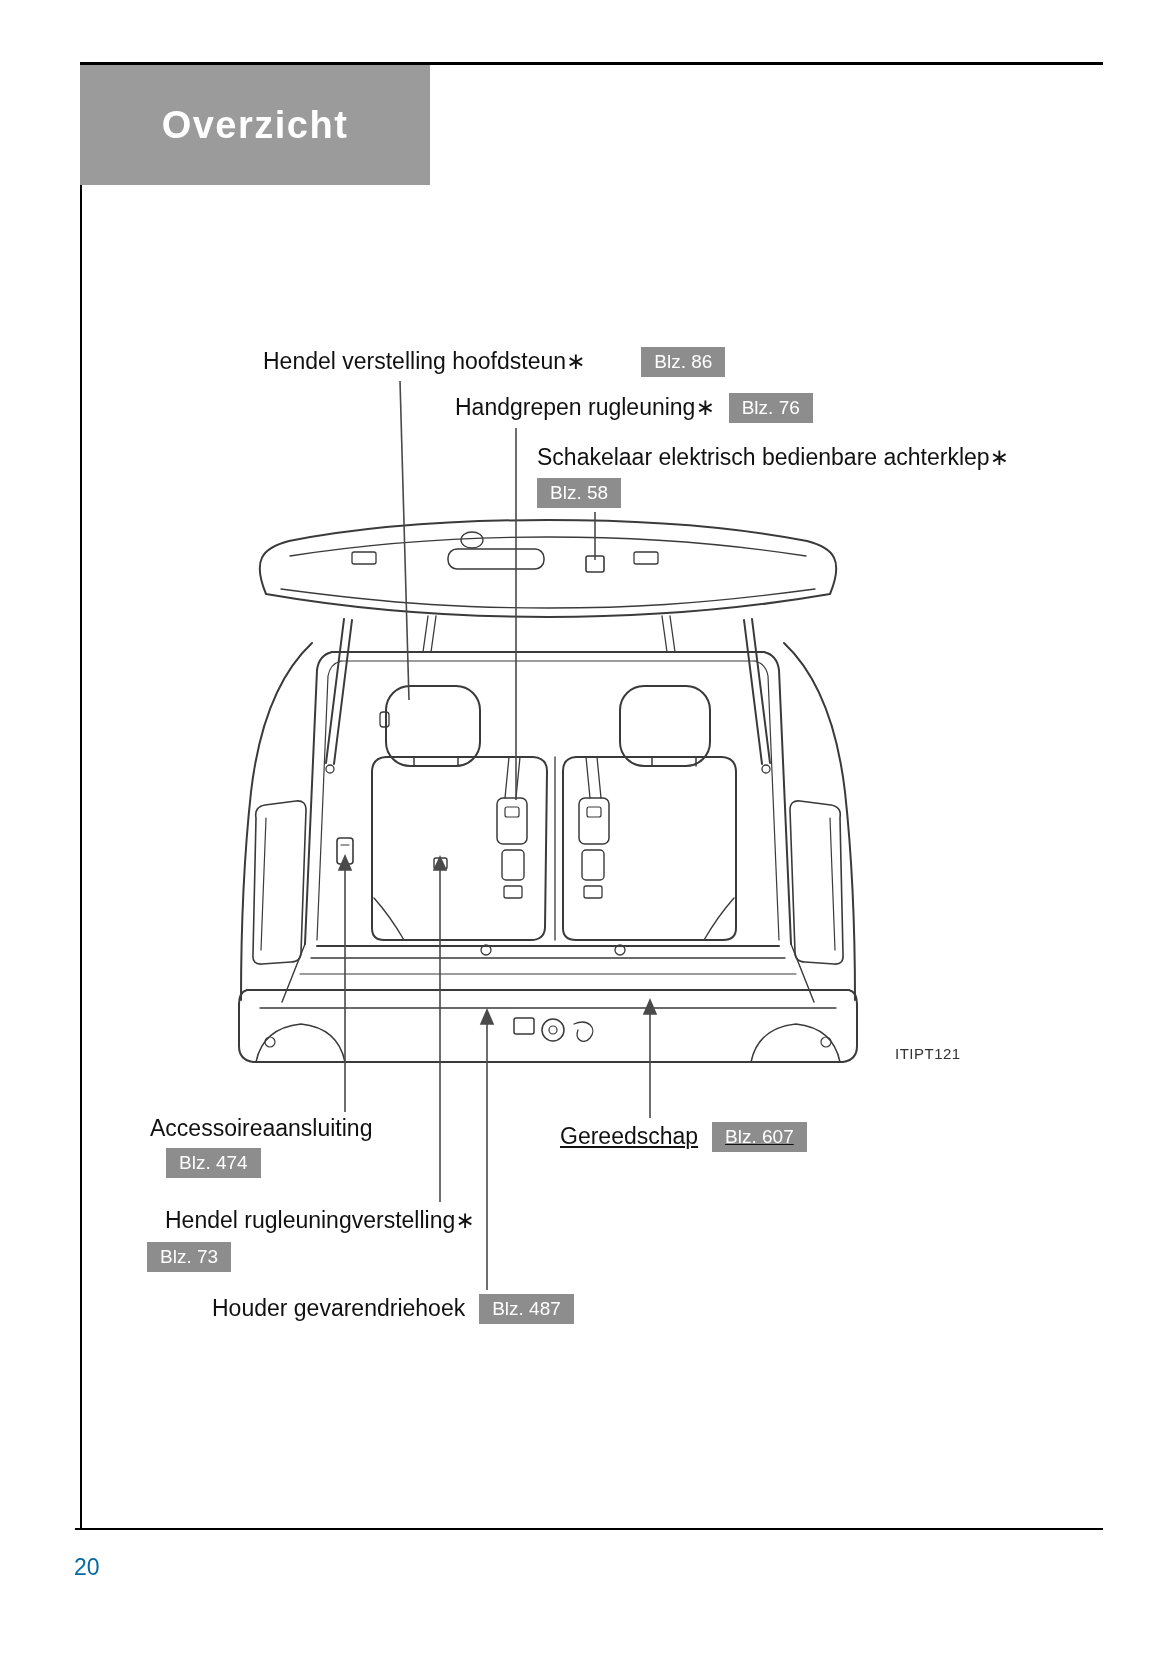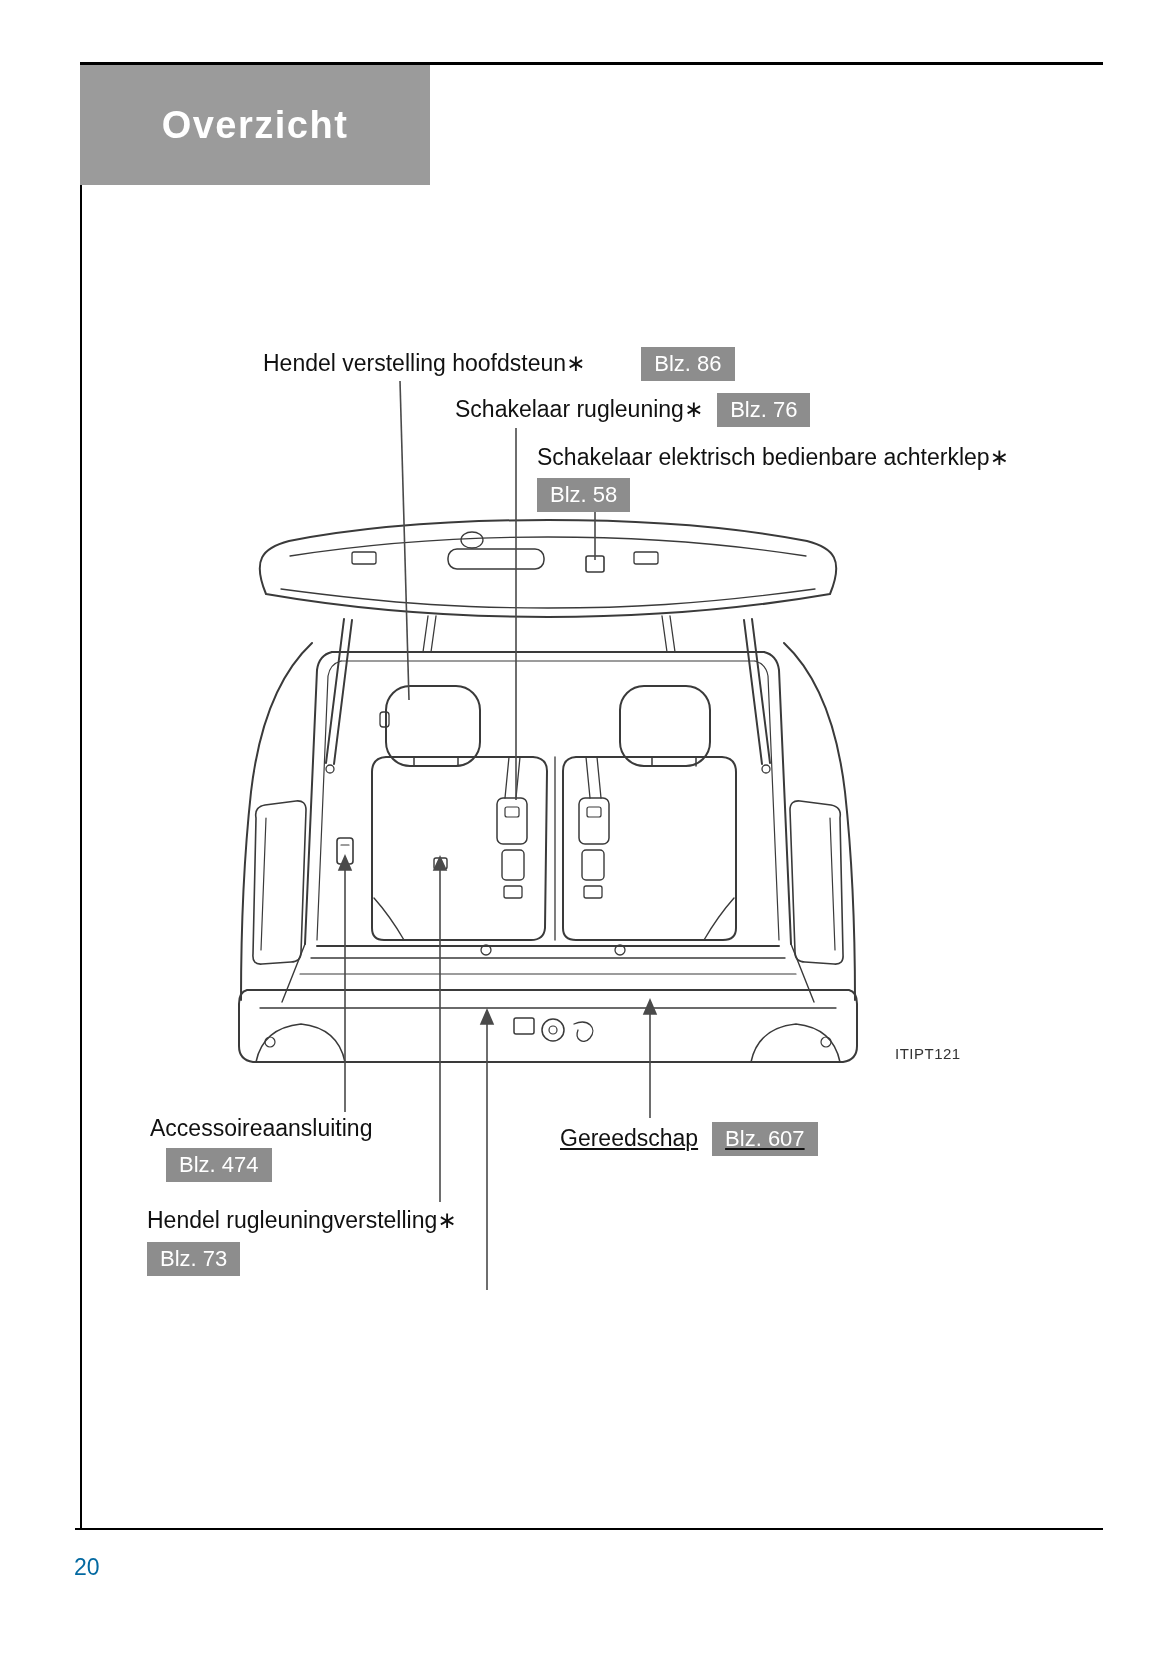--- a/index.html
+++ b/index.html
@@ -31,21 +31,21 @@
     color:#111;font-size:30px;font-weight:700;padding-left:36px;
   }
 
   .callout{
     position:absolute;display:flex;align-items:center;
     font-size:23px;color:#111;white-space:nowrap;
   }
   .callout .lbl{line-height:1.3;}
   .badge{
     display:inline-block;background:#8d8d8d;color:#ffffff;
-    font-size:22px;line-height:1.35;padding:2px 13px;
+    font-size:19px;line-height:1.35;padding:2px 13px;
   }
   .callout .badge{margin-left:14px;}
   .badge.abs{position:absolute;}
 
   .fig-code{
     position:absolute;left:895px;top:1045px;
     font-size:15px;color:#333;letter-spacing:.5px;
   }
   .page-num{
     position:absolute;left:74px;top:1538px;
@@ -178,42 +178,46 @@
       <polygon points="487,1010 481,1024 493,1024"></polygon>
     </g>
   </svg>
 
   <div class="callout" style="left:263px;top:347px;gap:42px;">
     <span class="lbl">Hendel verstelling hoofdsteun∗</span>
     <span class="badge">Blz. 86</span>
   </div>
 
   <div class="callout" style="left:455px;top:393px;">
-    <span class="lbl">Schakelaar rugleuning∗</span>
+    <span class="lbl">Handgrepen rugleuning∗</span>
     <span class="badge">Blz. 76</span>
   </div>
 
   <div class="callout" style="left:537px;top:443px;">
     <span class="lbl">Schakelaar elektrisch bedienbare achterklep∗</span>
   </div>
   <span class="badge abs" style="left:537px;top:478px;">Blz. 58</span>
 
   <div class="callout" style="left:150px;top:1114px;">
     <span class="lbl">Accessoireaansluiting</span>
   </div>
   <span class="badge abs" style="left:166px;top:1148px;">Blz. 474</span>
 
   <div class="callout" style="left:560px;top:1122px;text-decoration:underline;">
     <span class="lbl">Gereedschap</span>
     <span class="badge">Blz. 607</span>
   </div>
 
-  <div class="callout" style="left:147px;top:1206px;">
+  <div class="callout" style="left:165px;top:1206px;">
     <span class="lbl">Hendel rugleuningverstelling∗</span>
   </div>
   <span class="badge abs" style="left:147px;top:1242px;">Blz. 73</span>
 
+  <div class="callout" style="left:212px;top:1294px;">
+    <span class="lbl">Houder gevarendriehoek</span>
+    <span class="badge">Blz. 487</span>
+  </div>
 
   <div class="fig-code">ITIPT121</div>
 
   <div class="page-num">20</div>
 
 </div>
 
 </body></html>

